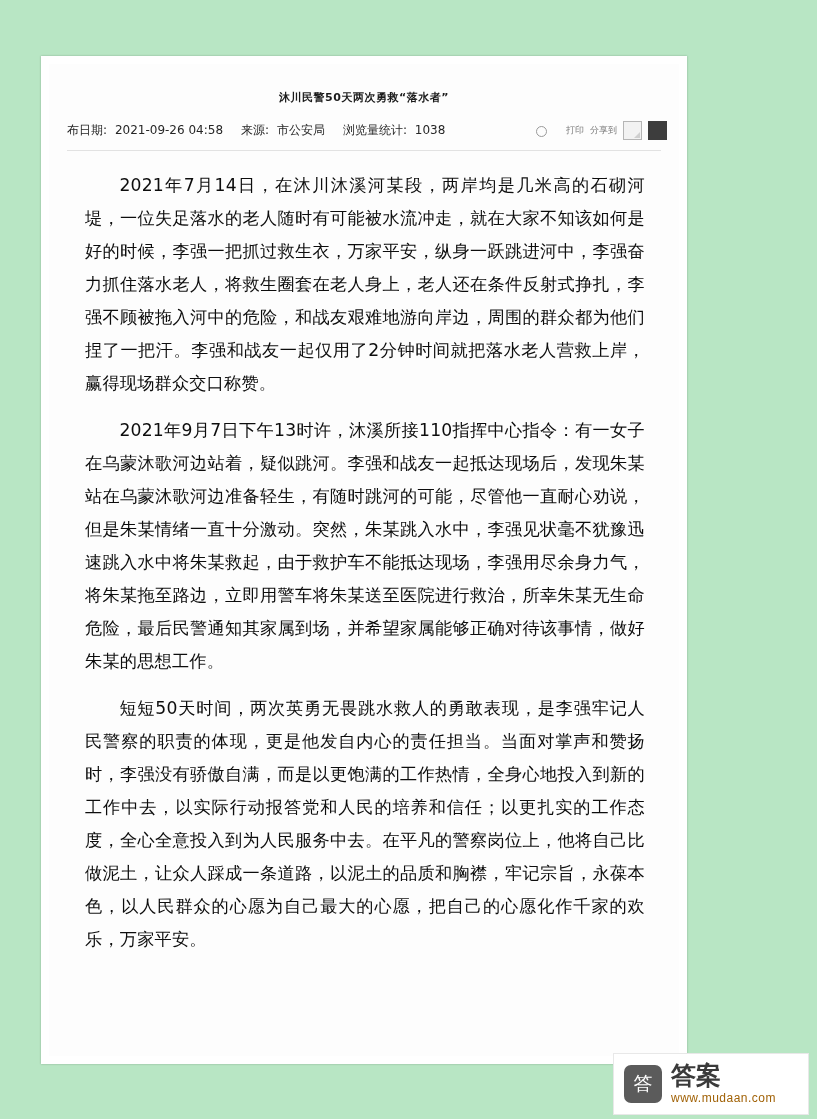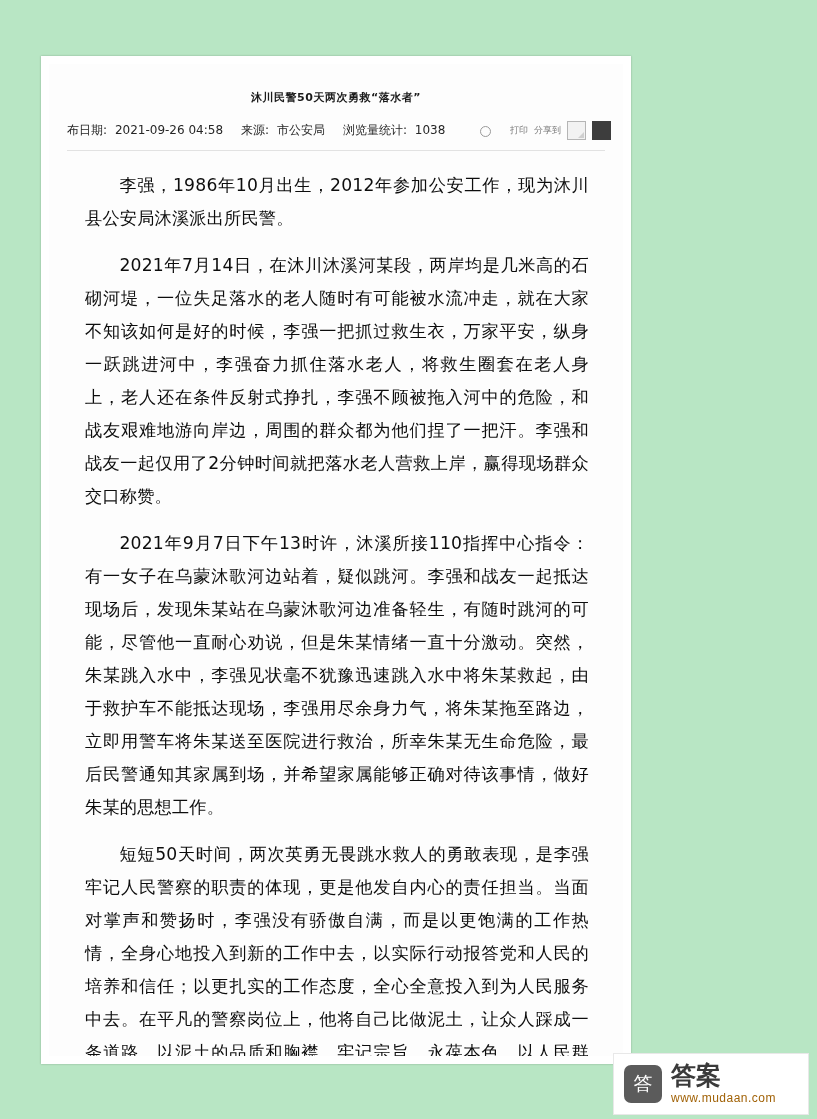--- a/index.html
+++ b/index.html
@@ -11,21 +11,21 @@
     height: 1119px;
     background: #b8e6c4;
     font-family: "Liberation Sans", sans-serif;
     position: relative;
     overflow: hidden;
   }
   .page-frame {
     position: absolute;
     left: 41px;
     top: 56px;
-    width: 590px;
+    width: 646px;
     height: 1008px;
     background: #ffffff;
     box-shadow: 0 0 2px rgba(0,0,0,0.25);
     box-sizing: border-box;
   }
   .doc-inner {
     position: absolute;
     left: 8px;
     top: 8px;
     right: 8px;
@@ -199,21 +199,20 @@
         <span class="sq-icon">
             <span class="corner"></span>
           </span>
         <span class="sq-icon dark"></span>
       </span>
     </div>
 
     <div class="divider"></div>
 
     <div class="body-text">
-      <p class="para">李强，1986年10月出生，2012年参加公安工作，现为沐川县公安局沐溪派出所民警。</p>
       <p class="para">2021年7月14日，在沐川沐溪河某段，两岸均是几米高的石砌河堤，一位失足落水的老人随时有可能被水流冲走，就在大家不知该如何是好的时候，李强一把抓过救生衣，万家平安，纵身一跃跳进河中，李强奋力抓住落水老人，将救生圈套在老人身上，老人还在条件反射式挣扎，李强不顾被拖入河中的危险，和战友艰难地游向岸边，周围的群众都为他们捏了一把汗。李强和战友一起仅用了2分钟时间就把落水老人营救上岸，赢得现场群众交口称赞。</p>
       <p class="para">2021年9月7日下午13时许，沐溪所接110指挥中心指令：有一女子在乌蒙沐歌河边站着，疑似跳河。李强和战友一起抵达现场后，发现朱某站在乌蒙沐歌河边准备轻生，有随时跳河的可能，尽管他一直耐心劝说，但是朱某情绪一直十分激动。突然，朱某跳入水中，李强见状毫不犹豫迅速跳入水中将朱某救起，由于救护车不能抵达现场，李强用尽余身力气，将朱某拖至路边，立即用警车将朱某送至医院进行救治，所幸朱某无生命危险，最后民警通知其家属到场，并希望家属能够正确对待该事情，做好朱某的思想工作。</p>
       <p class="para">短短50天时间，两次英勇无畏跳水救人的勇敢表现，是李强牢记人民警察的职责的体现，更是他发自内心的责任担当。当面对掌声和赞扬时，李强没有骄傲自满，而是以更饱满的工作热情，全身心地投入到新的工作中去，以实际行动报答党和人民的培养和信任；以更扎实的工作态度，全心全意投入到为人民服务中去。在平凡的警察岗位上，他将自己比做泥土，让众人踩成一条道路，以泥土的品质和胸襟，牢记宗旨，永葆本色，以人民群众的心愿为自己最大的心愿，把自己的心愿化作千家的欢乐，万家平安。</p>
     </div>
 
   </div>
 </div>
 
 <div class="watermark">
   <div class="wm-logo">答</div>

